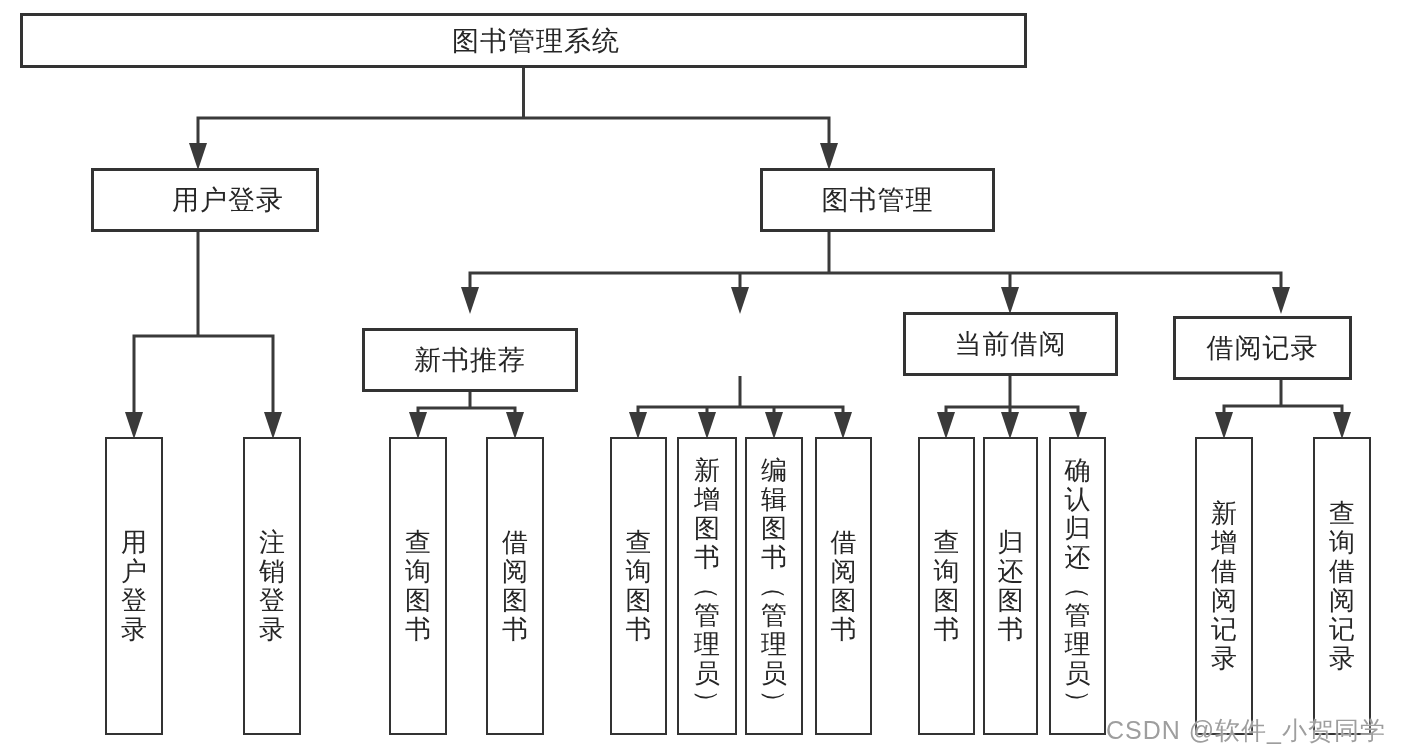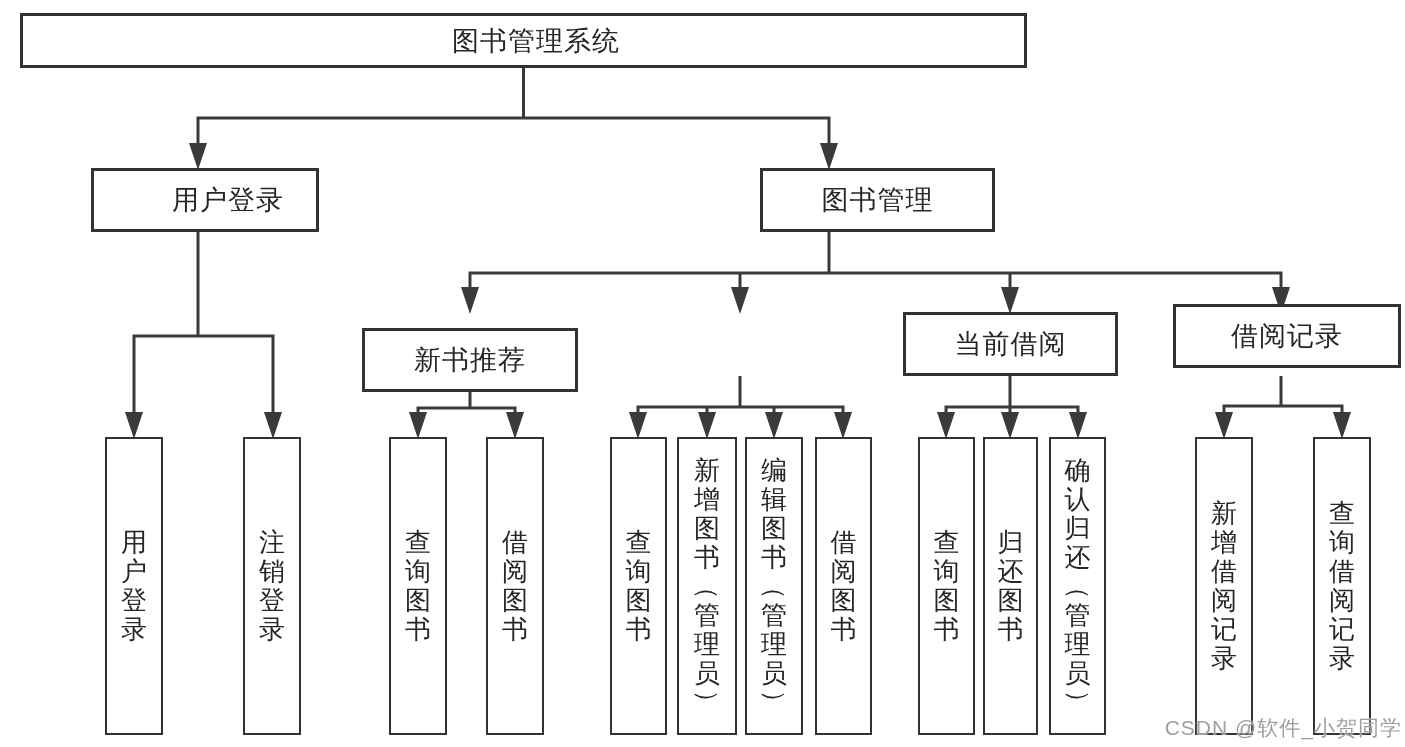--- a/index.html
+++ b/index.html
@@ -28,23 +28,23 @@
   .node.leaf {
     border-width: 2px;
     flex-direction: column;
     font-size: 26px;
     z-index: 2;
   }
   .vchar { display: block; line-height: 28px; height: 29px; text-align: center; }
   .vchar.rot { transform: rotate(90deg); }
   #watermark {
     position: absolute;
-    right: 3px;
+    right: 19px;
     top: 714px;
-    font-size: 21px;
+    font-size: 25px;
     color: #9e9e9e;
     letter-spacing: 1px;
     z-index: 3;
     text-shadow: 0 0 2px #ffffff;
     white-space: nowrap;
   }
 </style>
 </head>
 <body>
 
@@ -97,21 +97,21 @@
     </g>
   </svg>
 
   <div class="node h" style="left:20px; top:13px; width:1007px; height:55px;padding-left:25px;">图书管理系统</div>
 
   <div class="node h" style="left:91px; top:168px; width:228px; height:64px;padding-left:46px;">用户登录</div>
   <div class="node h" style="left:728px; top:168px; width:235px; height:64px;margin-left:32px;">图书管理</div>
 
   <div class="node h" style="left:362px; top:328px; width:216px; height:64px;">新书推荐</div>
   <div class="node h" style="left:903px; top:312px; width:215px; height:64px;text-align:center;">当前借阅</div>
-  <div class="node h" style="left:1173px; top:304px; width:228px; height:64px;font-family:Liberation Mono, monospace;">借阅记录</div>
+  <div class="node h" style="left:1173px; top:316px; width:179px; height:64px;font-family:Liberation Mono, monospace;">借阅记录</div>
 
   <div class="node leaf" style="left:105px; top:437px; width:58px; height:298px;">
       <span class="vchar">用</span>
       <span class="vchar">户</span>
       <span class="vchar">登</span>
       <span class="vchar">录</span>
     </div>
   <div class="node leaf" style="left:243px; top:437px; width:58px; height:298px;">
       <span class="vchar">注</span>
       <span class="vchar">销</span>

